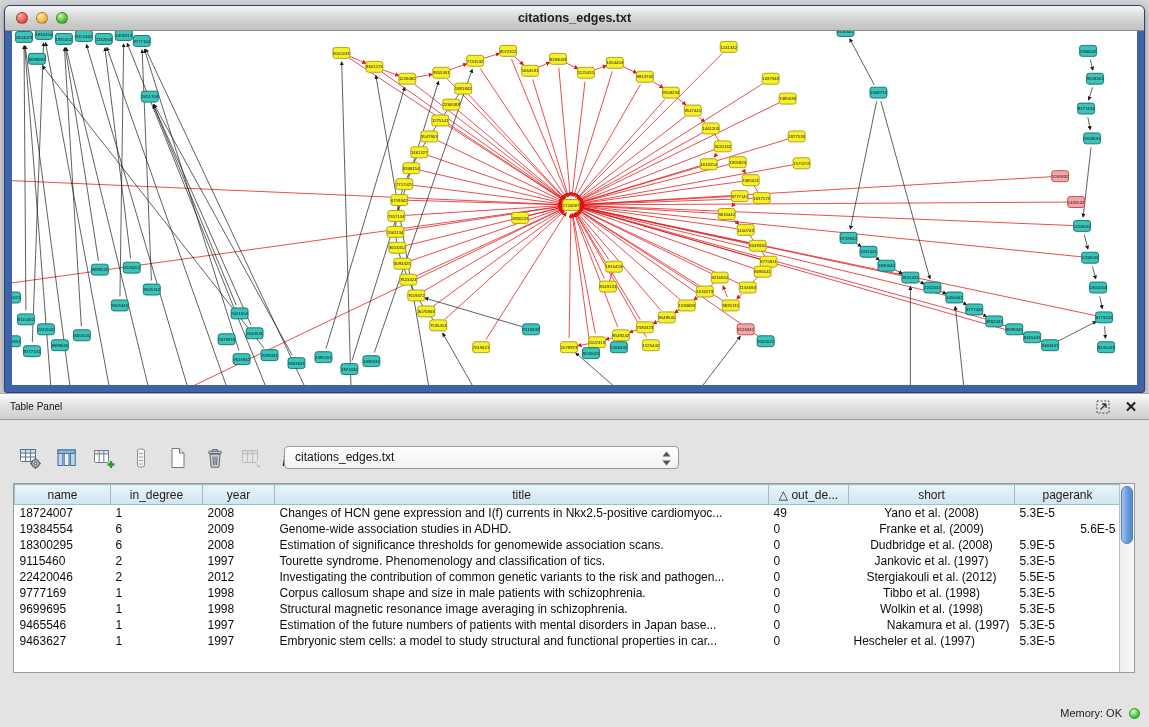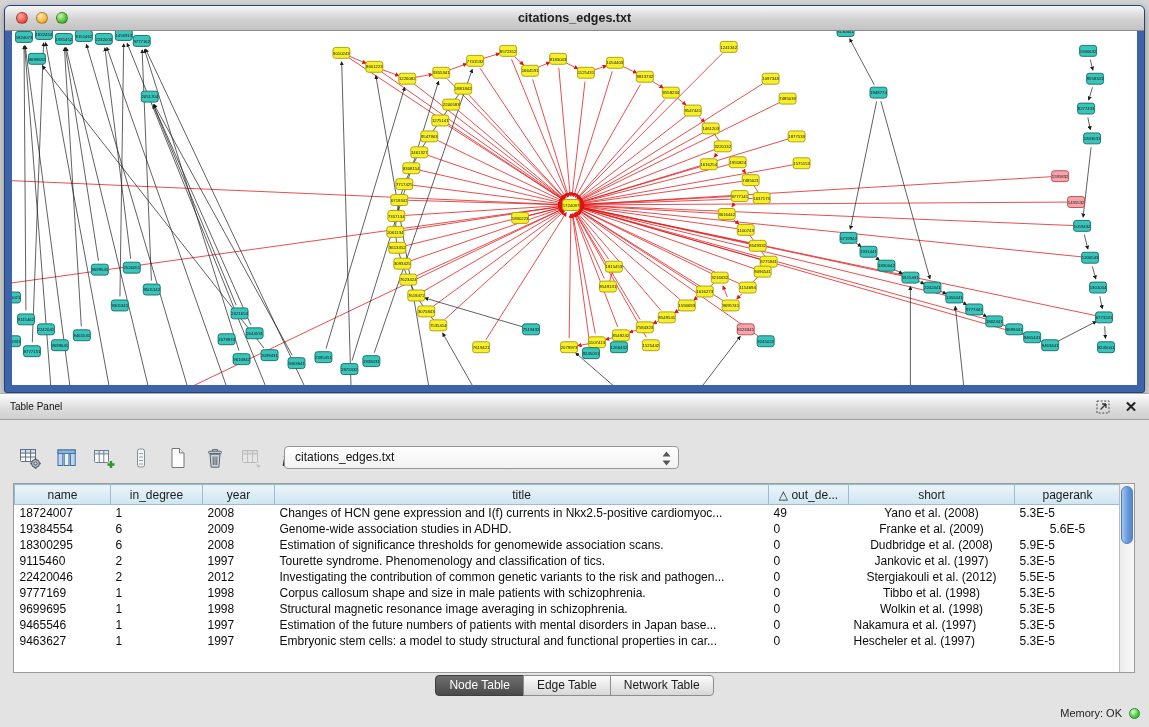--- a/index.html
+++ b/index.html
@@ -904,21 +904,21 @@
               <td style="text-align: center;">Yano et al. (2008)</td>
               <td style="text-align: left;">5.3E-5</td>
             </tr>
             <tr>
               <td style="text-align: left;">19384554</td>
               <td style="text-align: left;">6</td>
               <td style="text-align: left;">2009</td>
               <td style="text-align: left;">Genome-wide association studies in ADHD.</td>
               <td style="text-align: left;">0</td>
               <td style="text-align: center;">Franke et al. (2009)</td>
-              <td style="text-align: center;">5.6E-5</td>
+              <td style="text-align: right;">5.6E-5</td>
             </tr>
             <tr>
               <td style="text-align: left;">18300295</td>
               <td style="text-align: left;">6</td>
               <td style="text-align: left;">2008</td>
               <td style="text-align: left;">Estimation of significance thresholds for genomewide association scans.</td>
               <td style="text-align: left;">0</td>
               <td style="text-align: center;">Dudbridge et al. (2008)</td>
               <td style="text-align: left;">5.9E-5</td>
             </tr>
@@ -957,43 +957,38 @@
               <td style="text-align: left;">0</td>
               <td style="text-align: center;">Wolkin et al. (1998)</td>
               <td style="text-align: left;">5.3E-5</td>
             </tr>
             <tr>
               <td style="text-align: left;">9465546</td>
               <td style="text-align: left;">1</td>
               <td style="text-align: left;">1997</td>
               <td style="text-align: left;">Estimation of the future numbers of patients with mental disorders in Japan base...</td>
               <td style="text-align: left;">0</td>
-              <td style="text-align: left;">Nakamura et al. (1997)</td>
+              <td style="text-align: right;">Nakamura et al. (1997)</td>
               <td style="text-align: left;">5.3E-5</td>
             </tr>
             <tr>
               <td style="text-align: left;">9463627</td>
               <td style="text-align: left;">1</td>
               <td style="text-align: left;">1997</td>
               <td style="text-align: left;">Embryonic stem cells: a model to study structural and functional properties in car...</td>
               <td style="text-align: left;">0</td>
               <td style="text-align: left;">Hescheler et al. (1997)</td>
               <td style="text-align: left;">5.3E-5</td>
             </tr>
           </tbody>
       </table>
       <div class="vscroll">
         <div class="vthumb"></div>
       </div>
     </div>
 
-    <div class="tabs" id="tabs">
-        <span class="seg active">Node Table</span>
-        <span class="seg">Edge Table</span>
-        <span class="seg">Network Table</span>
-      </div>
   </div>
 
   <div class="statusbar">
     <span class="memtext">Memory: OK</span>
     <span class="memled"></span>
   </div>
 </div>
 
 </body></html>

